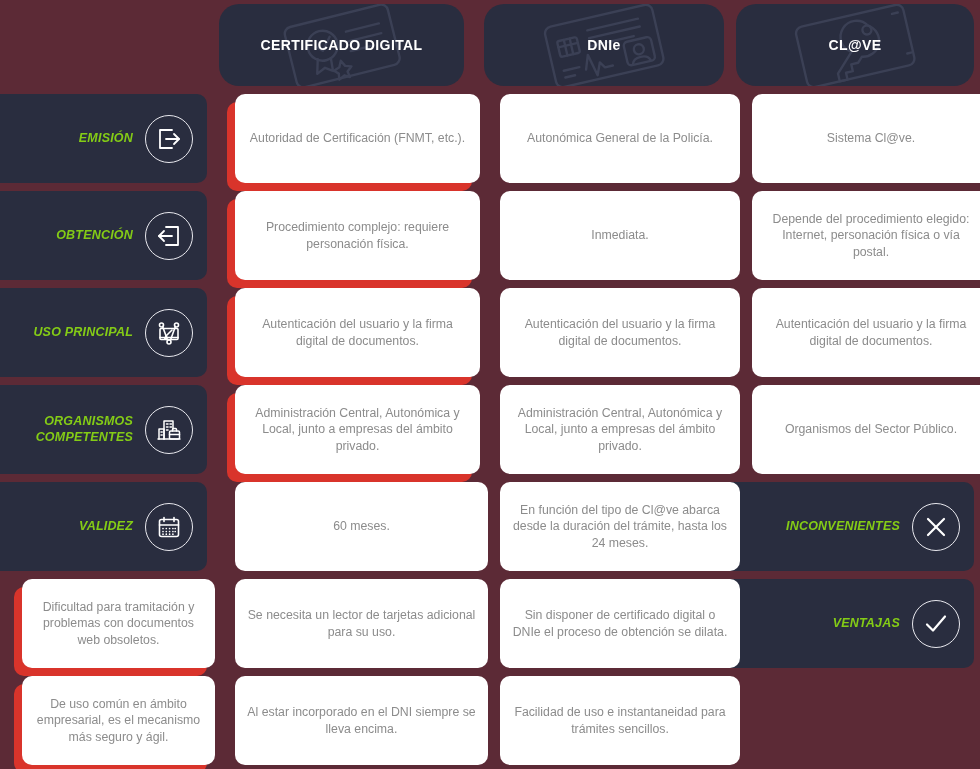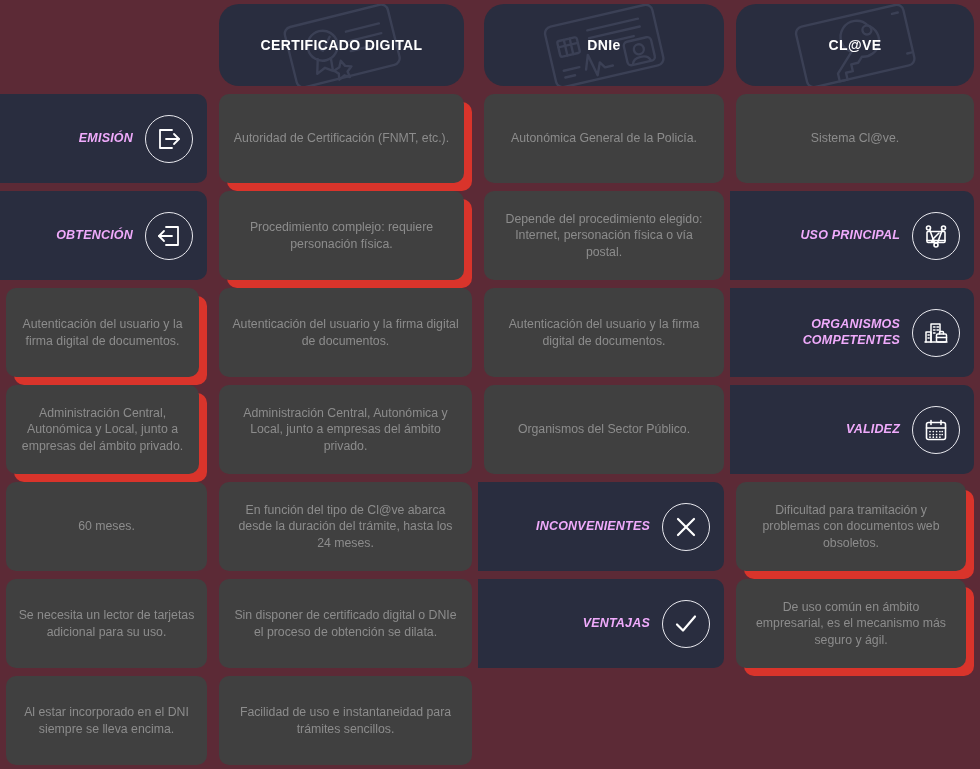--- a/index.html
+++ b/index.html
@@ -81,21 +81,21 @@
     height: 100%;
     background: #292d3f;
     border-radius: 0 10px 10px 0;
     display: flex;
     align-items: center;
     justify-content: flex-end;
     gap: 12px;
     padding: 6px 14px 6px 10px;
   }
   .label-text {
-    color: #f0abfc;
+    color: #84cc16;
     font-size: 12.5px;
     font-weight: bold;
     font-style: italic;
     text-align: right;
     line-height: 1.25;
     letter-spacing: 0.2px;
   }
   .label-icon {
     flex: 0 0 auto;
     width: 48px;
@@ -106,28 +106,29 @@
     align-items: center;
     justify-content: center;
   }
   .label-icon svg { display: block; }
 
   
   .content-card {
     position: relative;
     width: 100%;
     height: 100%;
-    background: #404040;
+    background: #ffffff;
     border-radius: 10px;
     display: flex;
     align-items: center;
     justify-content: center;
     padding: 8px 12px;
     text-align: center;
     z-index: 2;
+    margin-left: 16px;
   }
   .content-text {
     color: #8c8c8c;
     font-size: 12.3px;
     line-height: 1.32;
   }
 
   
   .shadow-wrap {
     position: relative;
@@ -253,20 +254,25 @@
   </div>
   <div class="cell col1">
     <div class="shadow-wrap">
       <div class="content-card">
         <span class="content-text">Procedimiento complejo: requiere personación física.</span>
       </div>
     </div>
   </div>
   <div class="cell">
     <div class="content-card">
+      <span class="content-text">Inmediata.</span>
+    </div>
+  </div>
+  <div class="cell">
+    <div class="content-card">
       <span class="content-text">Depende del procedimiento elegido: Internet, personación física o vía postal.</span>
     </div>
   </div>
 
   <div class="cell labelcell">
     <div class="label-card">
       <span class="label-text">USO PRINCIPAL</span>
       <span class="label-icon">
         <svg width="28" height="28" viewBox="0 0 28 28" fill="none" stroke="#ffffff" stroke-width="1.6" stroke-linecap="round" stroke-linejoin="round">
           <rect x="5" y="9.5" width="18" height="11" rx="1"></rect>

